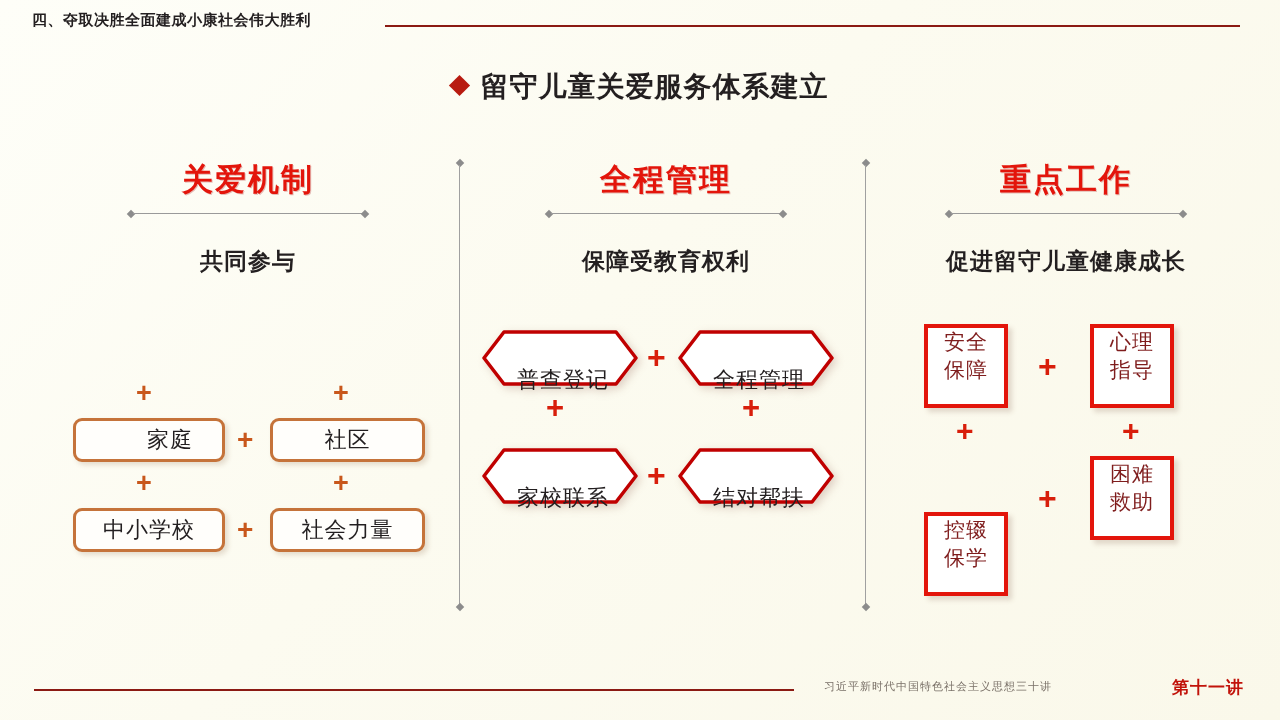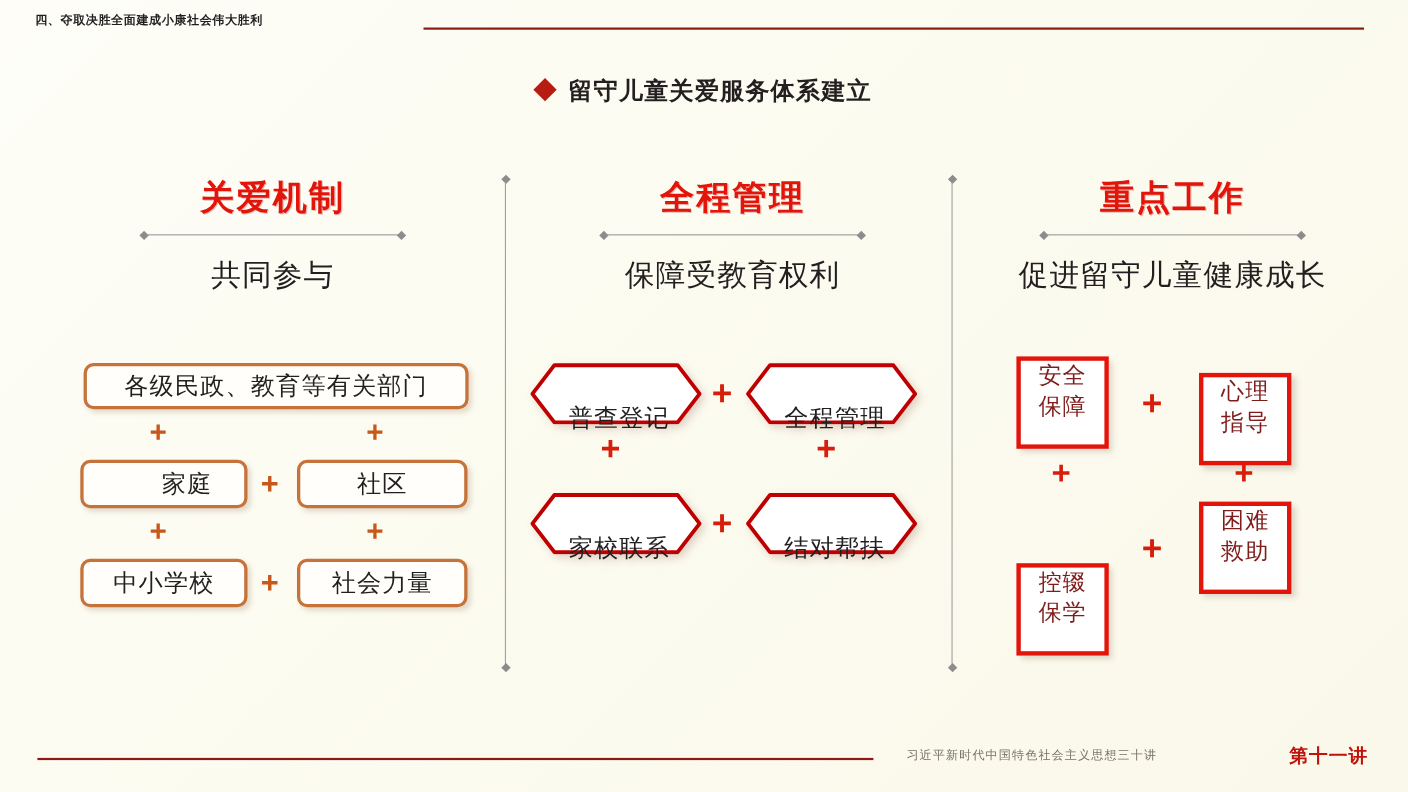--- a/index.html
+++ b/index.html
@@ -22,21 +22,21 @@
 
   
   .header {
     position: absolute;
     left: 0; top: 0;
     width: 1280px; height: 44px;
   }
   .header-title {
     position: absolute;
     left: 32px; top: 11px;
-    font-size: 11px;
+    font-size: 15px;
     font-weight: bold;
     color: #231F20;
     letter-spacing: 0.5px;
     white-space: nowrap;
   }
   .header-rule {
     position: absolute;
     left: 385px; top: 25px;
     width: 855px; height: 2px;
     background: #8B1A13;
@@ -55,21 +55,21 @@
     width: 15px; height: 15px;
     background: #B81B10;
     transform: rotate(45deg);
     vertical-align: middle;
     margin-right: 14px;
     position: relative;
     top: -2px;
   }
   .main-title .mt-text {
     display: inline-block;
-    font-size: 22px;
+    font-size: 28px;
     font-weight: bold;
     color: #231F20;
     letter-spacing: 1px;
     vertical-align: middle;
   }
 
   
   .columns {
     position: absolute;
     left: 0; top: 160px;
@@ -109,23 +109,23 @@
     position: absolute;
     top: 1.5px;
     width: 6px; height: 6px;
     background: #8C8C8C;
     transform: rotate(45deg);
   }
   .col-rule .dm.l { left: 0; }
   .col-rule .dm.r { right: 0; }
 
   .col-sub {
-    margin-top: 14px;
-    font-size: 27px;
-    font-weight: normal;
+    margin-top: 28px;
+    font-size: 23px;
+    font-weight: bold;
     color: #231F20;
     letter-spacing: 1px;
     white-space: nowrap;
   }
 
   
   .vdiv {
     position: absolute;
     top: 0;
     width: 9px; height: 450px;
@@ -276,21 +276,20 @@
     <div class="col col-1">
       <div class="col-title">关爱机制</div>
       <div class="col-rule">
         <span class="dm l"></span>
         <span class="ln"></span>
         <span class="dm r"></span>
       </div>
       <div class="col-sub">共同参与</div>
 
       <div class="diagram" style="top:170px;">
-        <div class="rbox" style="left:28px; top:0px; width:350px; height:42px;">各级民政、教育等有关部门</div>
 
         <div class="plus" style="left:88px; top:50px; font-size:27px;">+</div>
         <div class="plus" style="left:285px; top:50px; font-size:27px;">+</div>
 
         <div class="rbox" style="left:25px; top:88px; width:152px; height:44px;padding-left:42px;">家庭</div>
         <div class="plus" style="left:189px; top:96px; font-size:28px;">+</div>
         <div class="rbox" style="left:222px; top:88px; width:155px; height:44px;">社区</div>
 
         <div class="plus" style="left:88px; top:140px; font-size:27px;">+</div>
         <div class="plus" style="left:285px; top:140px; font-size:27px;">+</div>
@@ -367,21 +366,21 @@
       <div class="col-sub">促进留守儿童健康成长</div>
 
       <div class="diagram" style="top:164px;">
         <div class="sqbox" style="left:58px; top:0px; width:84px; height:84px;">
           <span>安全</span>
           <span>保障</span>
         </div>
 
         <div class="plus red" style="left:172px; top:26px; font-size:32px;">+</div>
 
-        <div class="sqbox" style="left:224px; top:0px; width:84px; height:84px;margin-top:15px;">
+        <div class="sqbox" style="left:224px; top:0px; width:84px; height:84px;">
           <span>心理</span>
           <span>指导</span>
         </div>
 
         <div class="plus red" style="left:90px; top:92px; font-size:30px;">+</div>
         <div class="plus red" style="left:256px; top:92px; font-size:30px;">+</div>
 
         <div class="sqbox" style="left:58px; top:144px; width:84px; height:84px;margin-top:44px;">
           <span>控辍</span>
           <span>保学</span>

